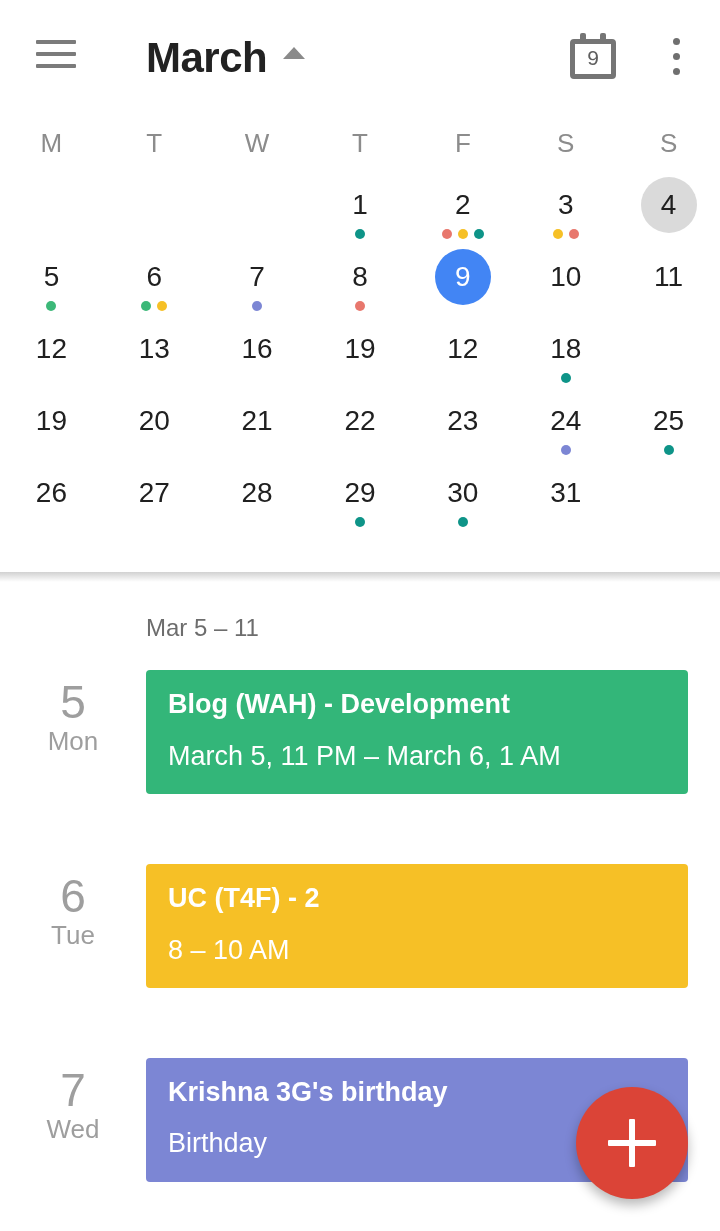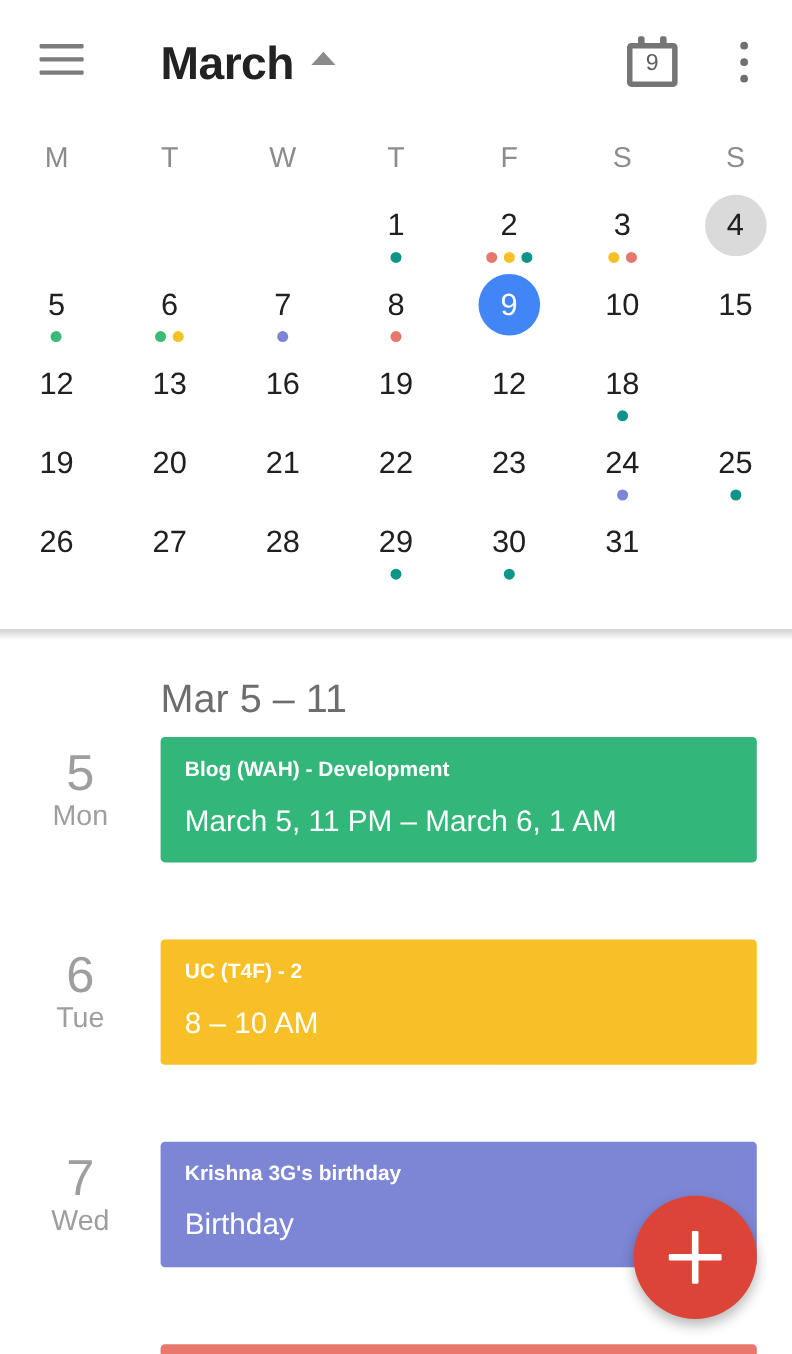--- a/index.html
+++ b/index.html
@@ -106,21 +106,21 @@
     background: linear-gradient(to bottom, rgba(0,0,0,0.18), rgba(0,0,0,0));
   }
 
   
   .agenda {
     position: absolute; left: 0; top: 582px; width: 720px; height: 649px;
     background: #ffffff; overflow: hidden;
   }
   .agenda-range {
     position: absolute; left: 146px; top: 32px;
-    font-size: 36px; color: #6d6d6d;
+    font-size: 24px; color: #6d6d6d;
     font-family: "Liberation Sans", sans-serif;
   }
   .agenda-list { position: absolute; left: 0; top: 88px; width: 720px; }
   .agenda-row { position: relative; width: 720px; display: flex; }
   .daycol {
     width: 146px; flex: 0 0 146px; padding-top: 8px; text-align: center;
   }
   .daycol .d-num {
     font-size: 46px; color: #9e9e9e; line-height: 1.05;
     font-family: "Liberation Sans", sans-serif;
@@ -128,21 +128,21 @@
   .daycol .d-abbr {
     font-size: 26px; color: #9e9e9e; line-height: 1.2;
     font-family: "Liberation Sans", sans-serif;
   }
   .eventcol { flex: 1 1 auto; padding-right: 30px; }
   .event {
     width: 542px; border-radius: 4px; padding: 18px 22px 20px 22px;
     color: #ffffff; cursor: pointer;
   }
   .event .e-title {
-    font-size: 19px; font-weight: bold; line-height: 1.25;
+    font-size: 27px; font-weight: bold; line-height: 1.25;
     font-family: "Liberation Sans", sans-serif;
   }
   .event .e-sub {
     font-size: 27px; line-height: 1.3; margin-top: 17px;
     font-family: "Liberation Sans", sans-serif;
   }
   .row-gap { height: 70px; }
 
   
   .fab {
@@ -266,21 +266,21 @@
           </div>
           <div class="cell">
             <div class="daynum today">9</div>
             <div class="dots"></div>
           </div>
           <div class="cell">
             <div class="daynum">10</div>
             <div class="dots"></div>
           </div>
           <div class="cell">
-            <div class="daynum">15</div>
+            <div class="daynum">11</div>
             <div class="dots"></div>
           </div>
         </div>
         <div class="week-row">
           <div class="cell">
             <div class="daynum">12</div>
             <div class="dots"></div>
           </div>
           <div class="cell">
             <div class="daynum">13</div>

